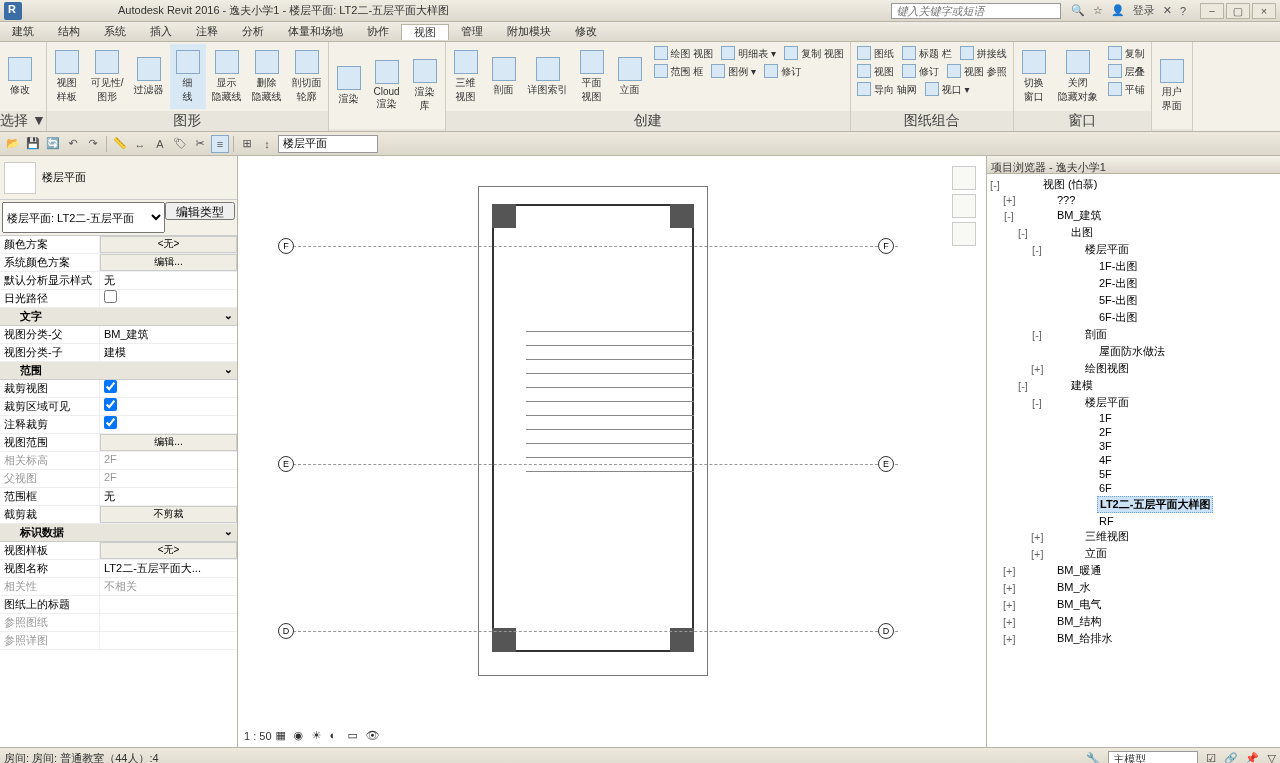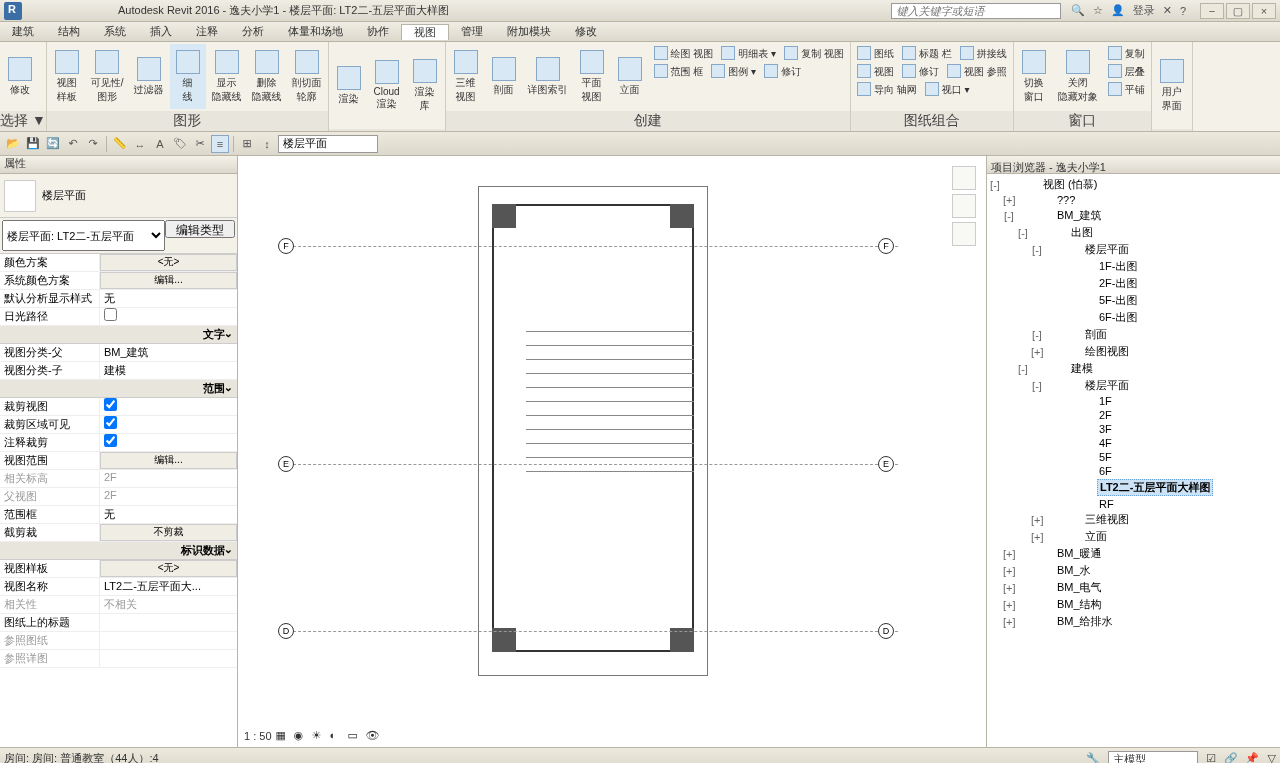--- a/index.html
+++ b/index.html
@@ -42,21 +42,21 @@
 
 .main { display: flex; height: 591px; }
 .proppanel { width: 238px; background: #ece8dc; border-right: 1px solid #b8b4a6; display: flex; flex-direction: column; }
 .proppanel .phead { height: 18px; background: linear-gradient(#f4f1e9,#dcd8cc); border-bottom: 1px solid #b8b4a6; padding: 0 4px; color: #333; }
 .proppanel .ptype { height: 44px; display: flex; align-items: center; padding: 4px; border-bottom: 1px solid #ccc; background: #f4f1e9; }
 .proppanel .ptype .picon { width: 32px; height: 32px; background: #fff; border: 1px solid #ccc; margin-right: 6px; }
 .proppanel .pselrow { display: flex; padding: 2px; border-bottom: 1px solid #ccc; background: #f4f1e9; }
 .proppanel .pselrow select { flex: 1; height: 31px; font-size: 11px; }
 .proppanel .pselrow button { width: 70px; height: 18px; font-size: 12px; }
 .pgrid { flex: 1; overflow: auto; background: #fff; }
-.pgrid .pcat { background: #e8e5dc; font-weight: bold; padding: 1px 12px; border-bottom: 1px solid #ccc; position: relative; text-align: right; }
+.pgrid .pcat { background: #e8e5dc; font-weight: bold; padding: 1px 20px; border-bottom: 1px solid #ccc; position: relative; }
 .pgrid .pcat::after { content: "⌄"; position: absolute; right: 4px; }
 .pgrid .prow { display: flex; border-bottom: 1px solid #eee; }
 .pgrid .prow .pkey { width: 100px; padding: 1px 4px; border-right: 1px solid #eee; }
 .pgrid .prow .pval { flex: 1; padding: 1px 4px; }
 .pgrid .prow .pbtn { flex: 1; text-align: center; background: #f0ede4; border: 1px solid #ccc; padding: 0; font-size: 10px; }
 .pgrid .prow .pchk { flex: 1; padding: 0 4px; }
 .pgrid .prow.dim .pkey, .pgrid .prow.dim .pval { color: #999; }
 .pfoot { display: flex; padding: 2px; border-top: 1px solid #ccc; background: #f4f1e9; }
 .pfoot a { flex: 1; color: #06c; text-decoration: underline; }
 .pfoot button { width: 60px; font-size: 10px; }
@@ -345,21 +345,20 @@
   <div class="qbtn" style="background:#d8e8f4;border-color:#88a8c8">≡</div>
   <div class="qsep"></div>
   <div class="qbtn">⊞</div>
   <div class="qbtn">↕</div>
   <div class="qcombo">楼层平面</div>
 </div>
 
 <div class="main">
 
   <div class="proppanel">
-    <div class="phead">属性</div>
     <div class="ptype">
       <div class="picon"></div>
       <span>楼层平面</span>
     </div>
     <div class="pselrow">
       <select><option>楼层平面: LT2二-五层平面</option></select>
       <button>编辑类型</button>
     </div>
     <div class="pgrid" id="pgrid">
         <div class="prow">
@@ -533,20 +532,24 @@
           <span class="tlabel">5F-出图</span>
         </div>
         <div class="tnode ind4">
           <span class="texp"></span>
           <span class="tlabel">6F-出图</span>
         </div>
         <div class="tnode ind3">
           <span class="texp">[-]</span>
           <span class="tlabel">剖面</span>
         </div>
+        <div class="tnode ind4">
+          <span class="texp"></span>
+          <span class="tlabel">屋面防水做法</span>
+        </div>
         <div class="tnode ind3">
           <span class="texp">[+]</span>
           <span class="tlabel">绘图视图</span>
         </div>
         <div class="tnode ind2">
           <span class="texp">[-]</span>
           <span class="tlabel">建模</span>
         </div>
         <div class="tnode ind3">
           <span class="texp">[-]</span>

